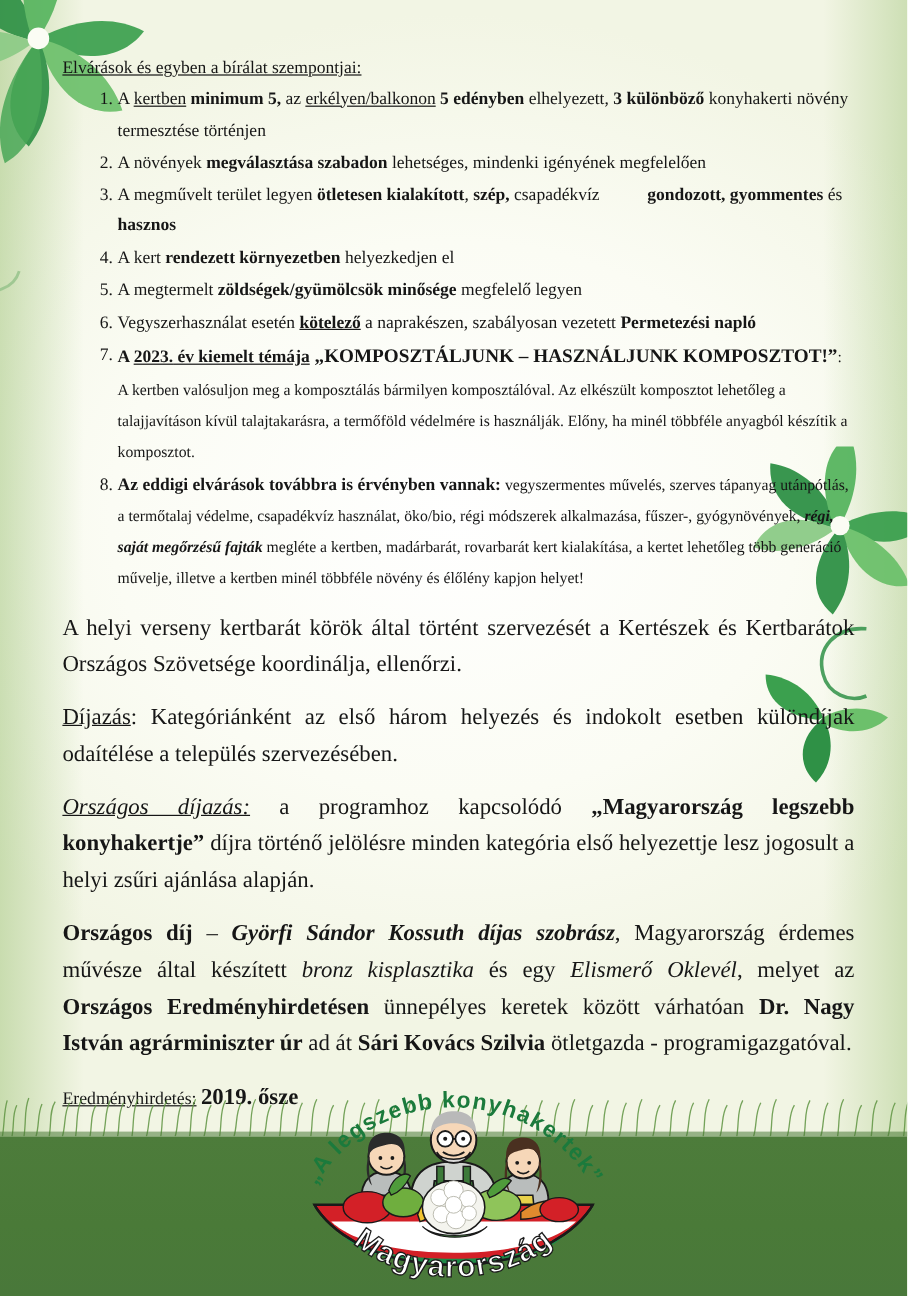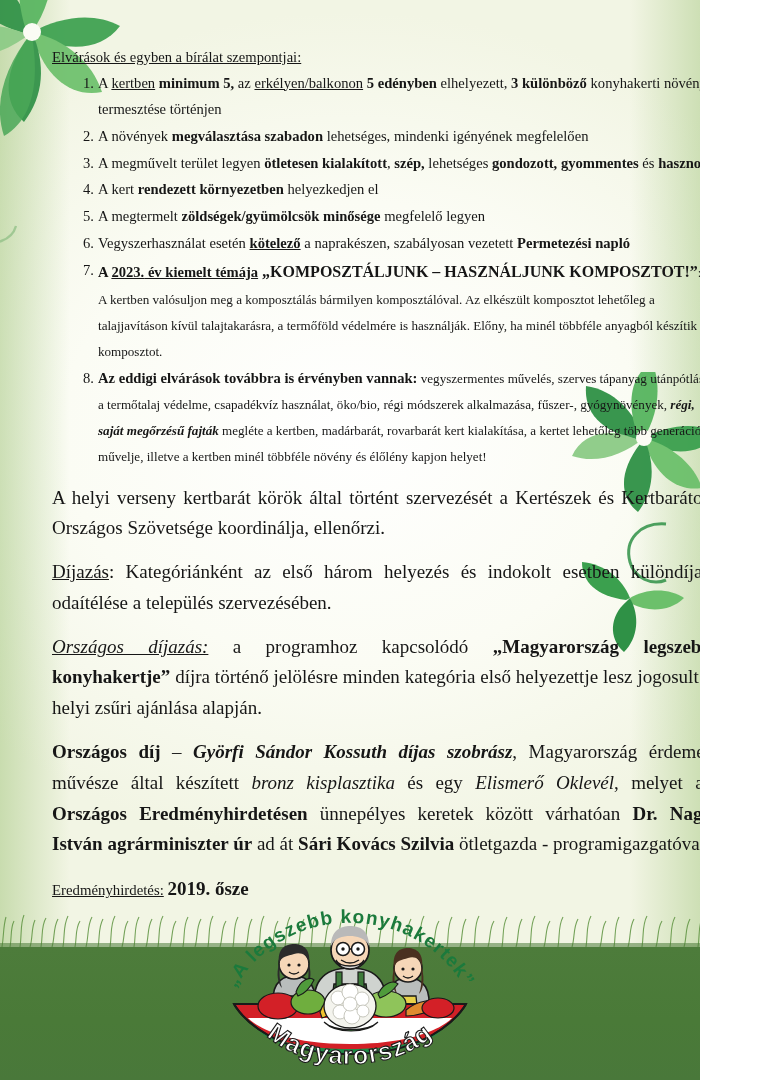--- a/index.html
+++ b/index.html
@@ -2,21 +2,21 @@
 <html lang="hu"><head>
 <meta charset="utf-8">
 <style>
   html, body {
     margin: 0;
     padding: 0;
     background: #ffffff;
   }
   .page {
     position: relative;
-    width: 700px;
+    width: 756px;
     height: 1080px;
     overflow: hidden;
     background:
       radial-gradient(ellipse 520px 420px at 50% 40%, #ffffff 0%, #fbfcf4 55%, #f2f5e4 100%),
       linear-gradient(90deg, #dfead0 0%, #f5f8ea 10%, #fcfdf7 30%, #fdfdf8 70%, #f3f7e6 92%, #e2ecd4 100%);
     font-family: "Liberation Serif", "DejaVu Serif", serif;
     color: #161616;
   }
   .edge-tint-left, .edge-tint-right {
     position: absolute; top: 0; bottom: 0; width: 70px; pointer-events: none;
@@ -172,21 +172,21 @@
 
   <div class="content">
 
     <p class="lead-heading">
       <span class="u">Elvárások és egyben a bírálat szempontjai:</span>
     </p>
 
     <ol class="criteria" id="criteria-list">
         <li><span>A </span><span style="text-decoration: underline;">kertben</span><span> </span><span style="font-weight: bold;">minimum 5,</span><span> az </span><span style="text-decoration: underline;">erkélyen/balkonon</span><span> </span><span style="font-weight: bold;">5 edényben</span><span> elhelyezett, </span><span style="font-weight: bold;">3 különböző</span><span> konyhakerti növény termesztése történjen</span></li>
         <li><span>A növények </span><span style="font-weight: bold;">megválasztása szabadon</span><span> lehetséges, mindenki igényének megfelelően</span></li>
-        <li><span>A megművelt terület legyen </span><span style="font-weight: bold;">ötletesen kialakított</span><span>, </span><span style="font-weight: bold;">szép,</span><span> lehetséges </span><span style="font-weight: bold;">gondozott, gyommentes</span><span> és </span><span style="font-weight: bold; text-align: right;">hasznos</span></li>
+        <li><span>A megművelt terület legyen </span><span style="font-weight: bold;">ötletesen kialakított</span><span>, </span><span style="font-weight: bold;">szép,</span><span> csapadékvíz </span><span style="font-weight: bold; margin-left: 36px;">gondozott, gyommentes</span><span> és </span><span style="font-weight: bold; text-align: right;">hasznos</span></li>
         <li><span>A kert </span><span style="font-weight: bold;">rendezett környezetben</span><span> helyezkedjen el</span></li>
         <li><span>A megtermelt </span><span style="font-weight: bold;">zöldségek/gyümölcsök minősége</span><span> megfelelő legyen</span></li>
         <li><span>Vegyszerhasználat esetén </span><span style="font-weight: bold; text-decoration: underline;">kötelező</span><span> a naprakészen, szabályosan vezetett </span><span style="font-weight: bold; text-align: right;">Permetezési napló</span></li>
         <li><span style="font-weight: bold;">A </span><span style="font-weight: bold; text-decoration: underline;">2023.</span><span style="font-weight: bold; text-decoration: underline;"> év kiemelt témája</span><span style="font-weight: bold; font-size: 16px;"> „KOMPOSZTÁLJUNK – HASZNÁLJUNK KOMPOSZTOT!”</span><span style="font-size: 13.1px;">: A kertben valósuljon meg a komposztálás bármilyen komposztálóval. Az elkészült komposztot lehetőleg a talajjavításon kívül talajtakarásra, a termőföld védelmére is használják. Előny, ha minél többféle anyagból készítik a komposztot.</span></li>
         <li><span style="font-weight: bold;">Az eddigi elvárások továbbra is érvényben vannak:</span><span style="font-size: 13.1px;"> vegyszermentes művelés, szerves tápanyag utánpótlás, a termőtalaj védelme, csapadékvíz használat, öko/bio, régi módszerek alkalmazása, fűszer-, gyógynövények, </span><span style="font-size: 13.1px; font-weight: bold; font-style: italic;">régi, saját megőrzésű fajták</span><span style="font-size: 13.1px;"> megléte a kertben, madárbarát, rovarbarát kert kialakítása, a kertet lehetőleg több generáció művelje, illetve a kertben minél többféle növény és élőlény kapjon helyet!</span></li>
       </ol>
 
     <div id="paragraph-host">
         <p class="para"><span>A helyi verseny kertbarát körök által történt szervezését a Kertészek és Kertbarátok Országos Szövetsége koordinálja, ellenőrzi.</span></p>
         <p class="para"><span style="text-decoration: underline;">Díjazás</span><span>: Kategóriánként az első három helyezés és indokolt esetben különdíjak odaítélése a település szervezésében.</span></p>

